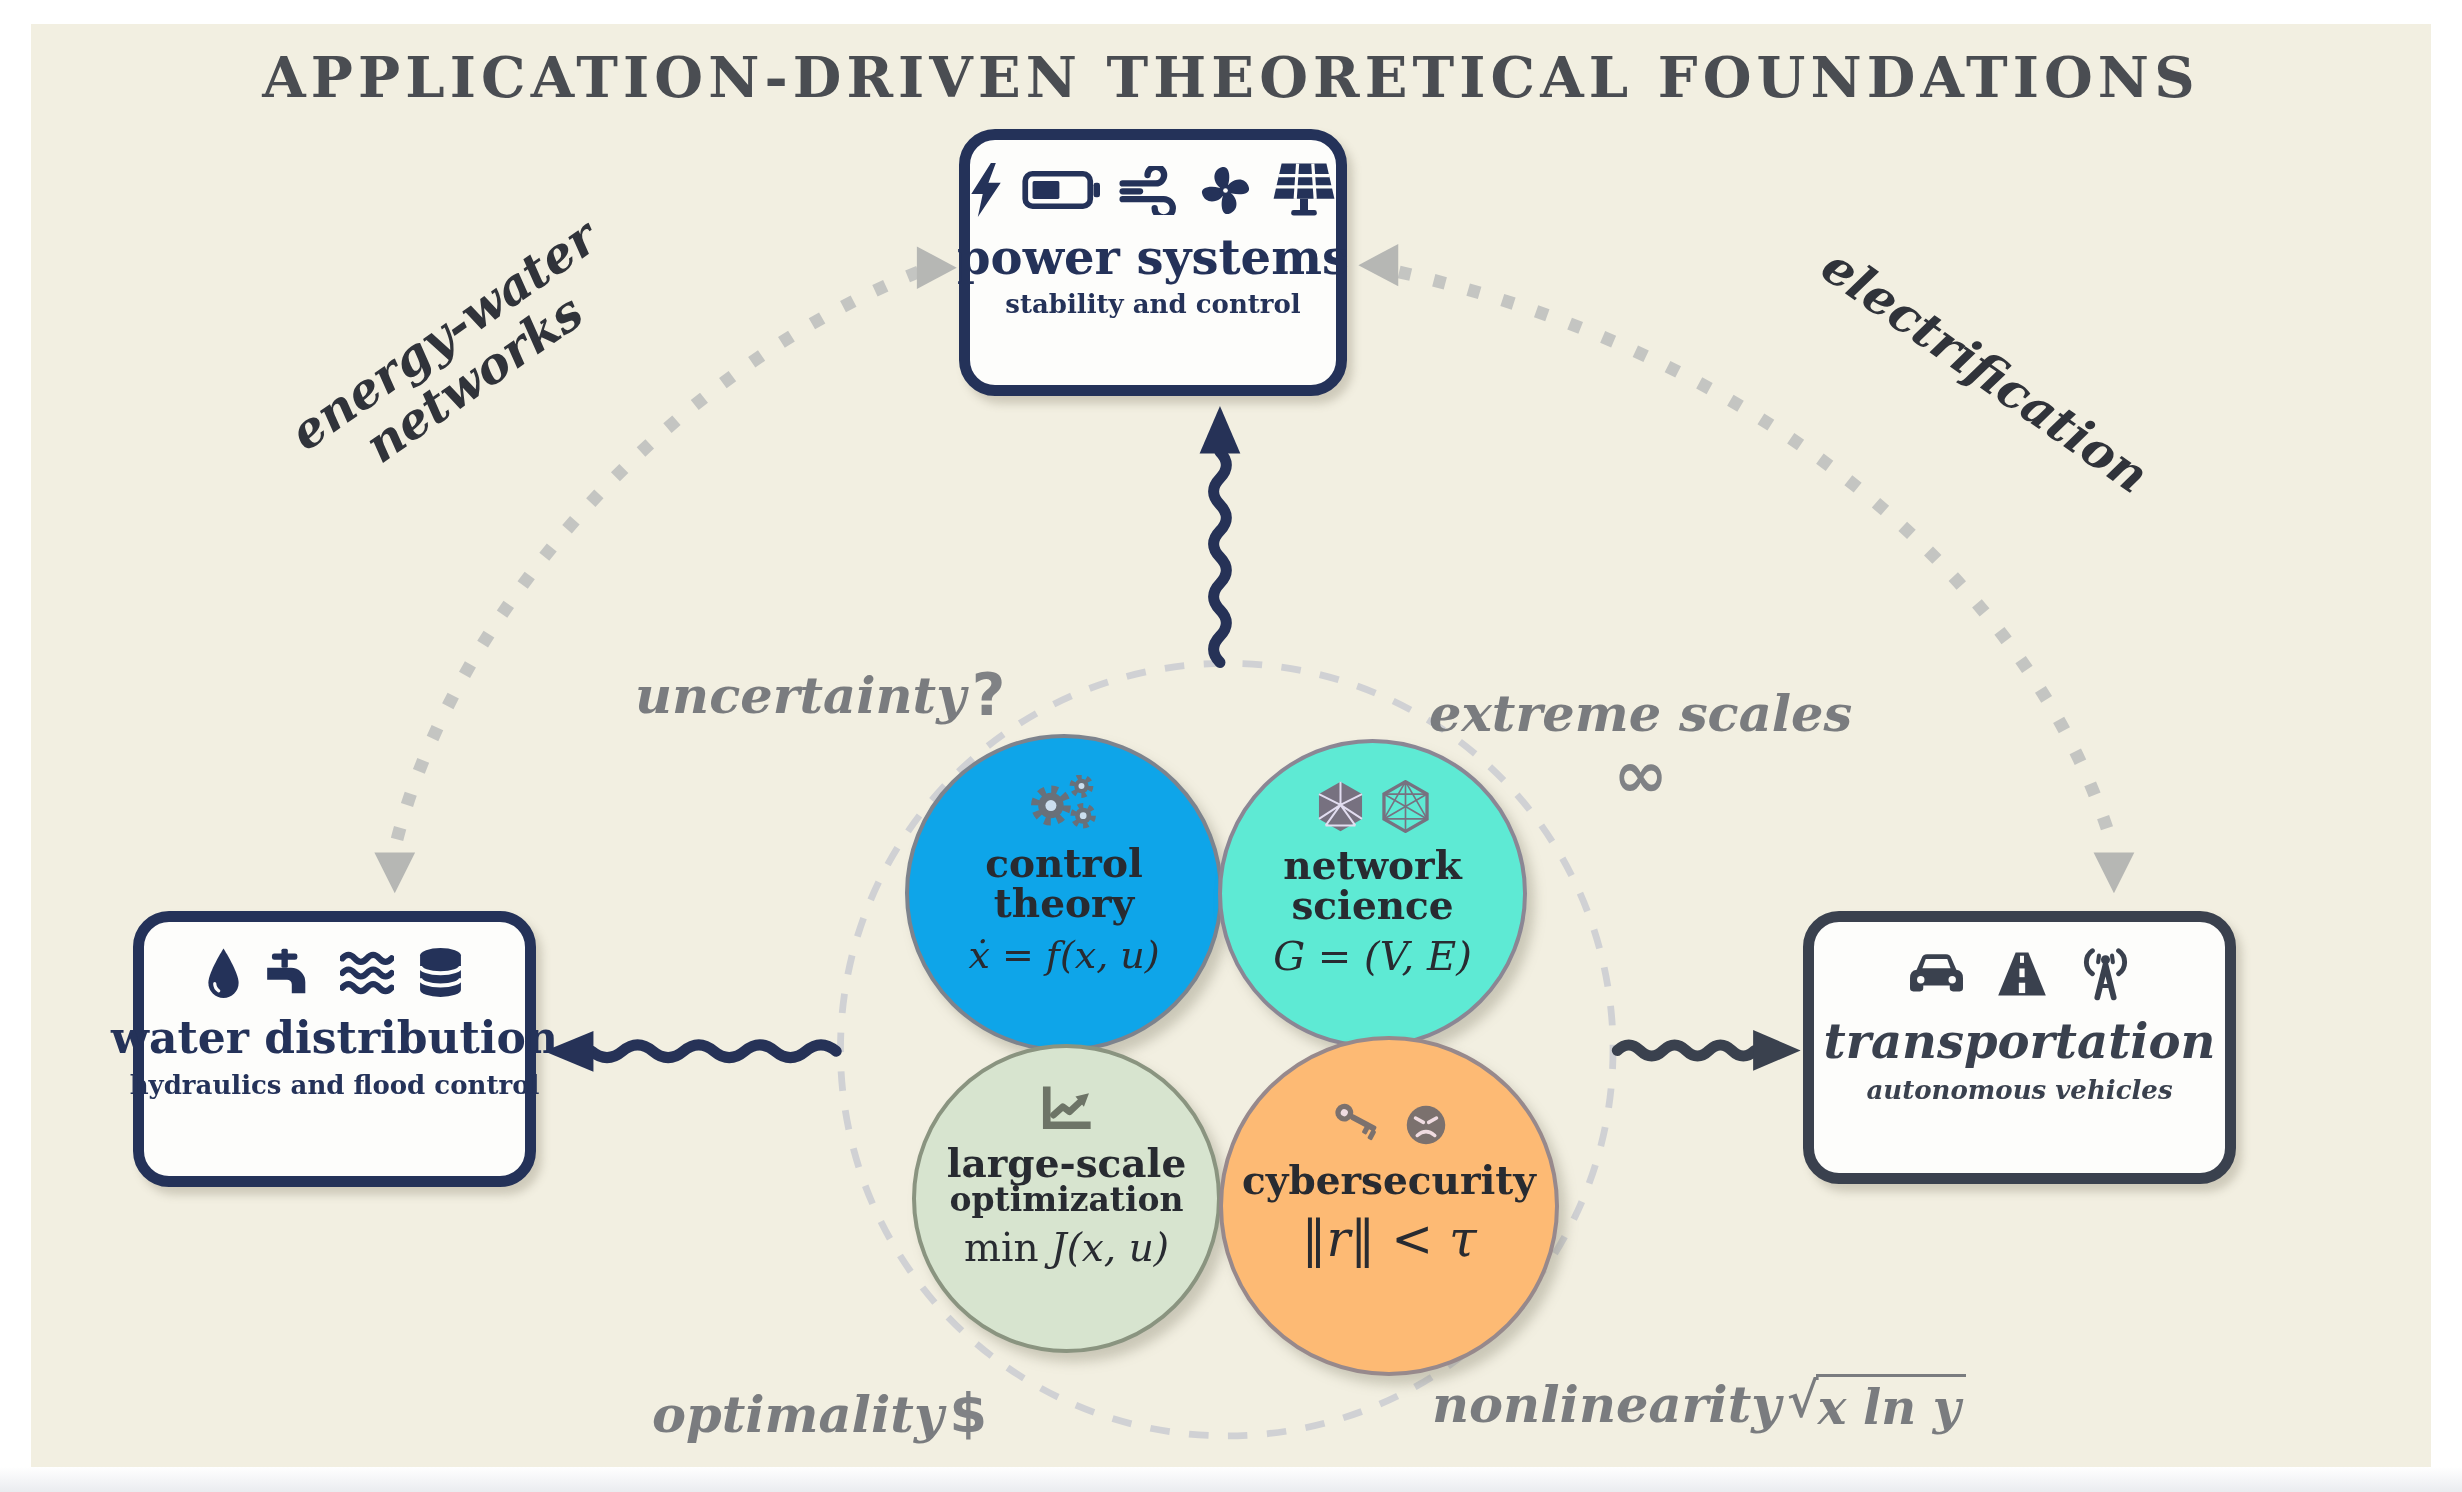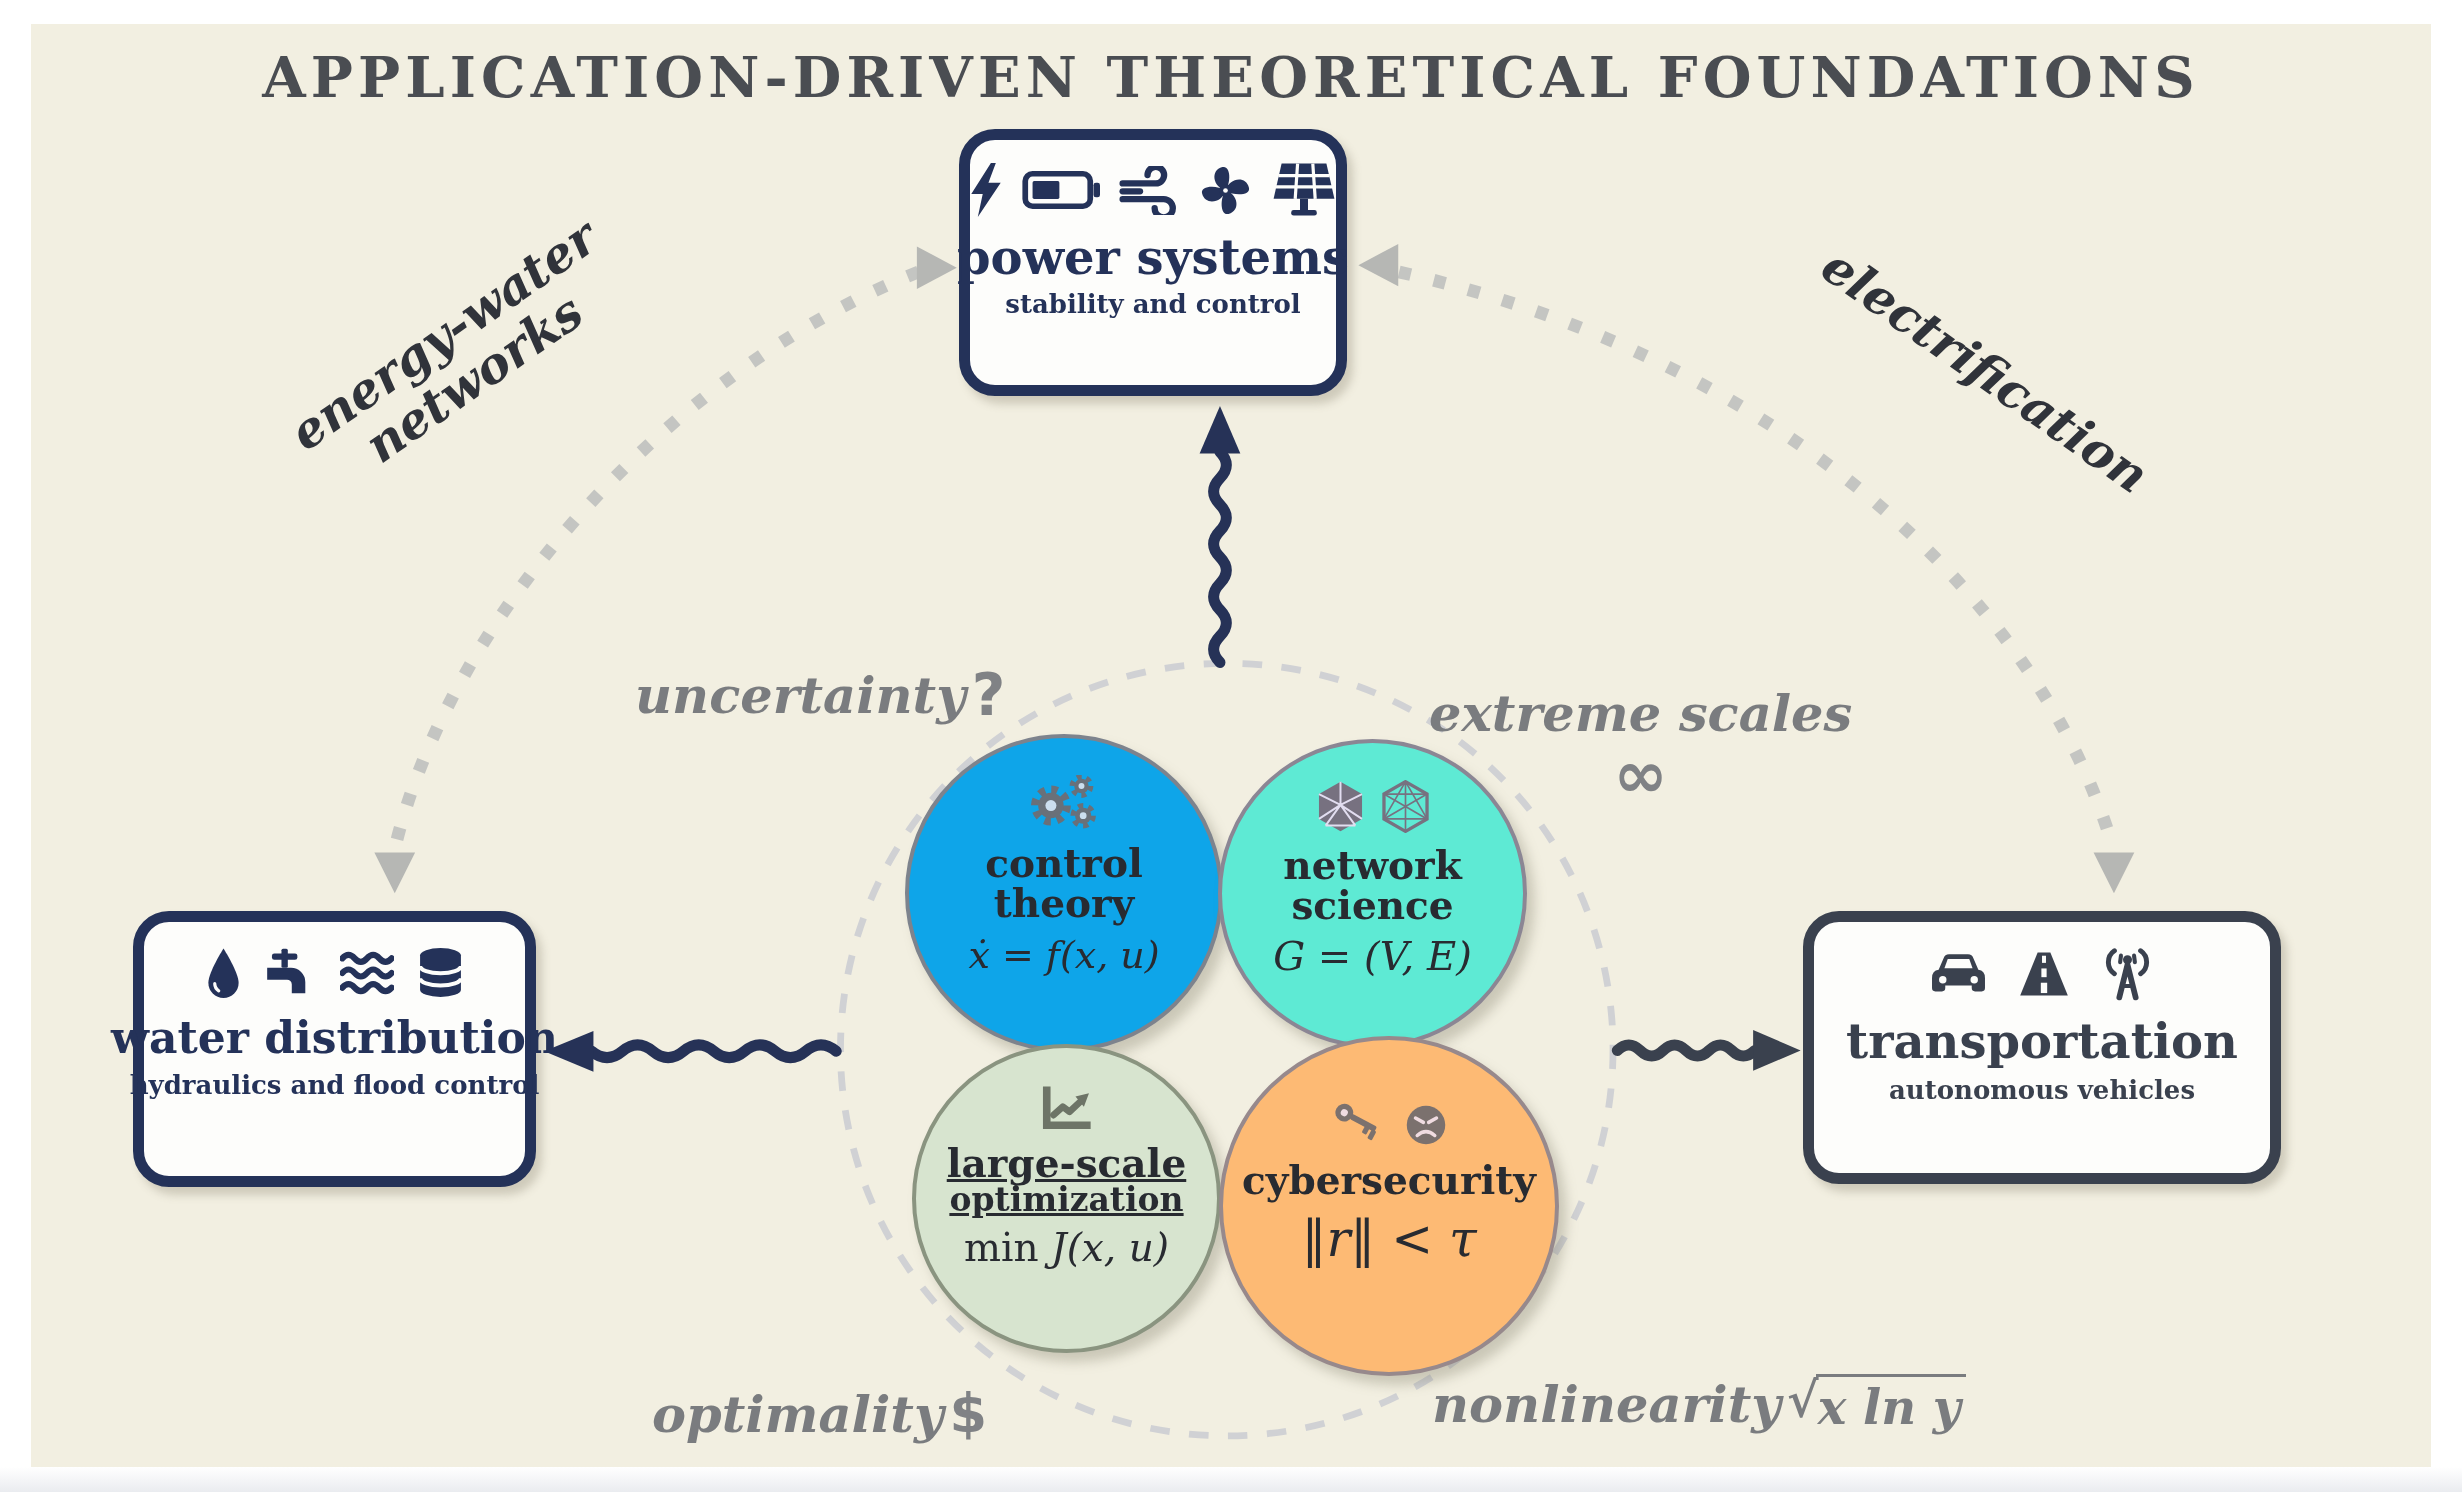--- a/index.html
+++ b/index.html
@@ -137,21 +137,21 @@
 </div>
 
 <div class="circle" style="left:912px;top:1044px;width:309px;height:309px;background:#d7e4cf;border:4.2px solid #8a9480;padding-top:34px;z-index:3;">
   <span>
     <svg width="54" height="51" viewBox="0 0 64 58">
       <path d="M8 4 V50 H60" fill="none" stroke="#6d7467" stroke-width="9"></path>
       <path d="M16 38 L27 28 L35 34 L50 20" fill="none" stroke="#6d7467" stroke-width="8" stroke-linejoin="round" stroke-linecap="round"></path>
       <polygon points="58,12 42,16 52,28" fill="#6d7467"></polygon>
     </svg>
   </span>
-  <div class="c-title" style="margin-top:6.8px;text-decoration:underline;">
+  <div class="c-title" style="margin-top:6.8px;">
     <div style="font-size:39px;">large-scale</div>
     <div style="font-size:33px;">optimization</div>
   </div>
   <div class="c-eq" style="font-size:39px;margin-top:10.2px;">
     <span class="upright">min </span><span>J(x, u)</span>
   </div>
 </div>
 
 <div class="circle" style="left:1219px;top:1036px;width:340px;height:340px;background:#fdba74;border:4.2px solid #97898c;padding-top:63px;z-index:3;">
   <span class="box-icons" style="gap:18.7px;">
@@ -263,21 +263,21 @@
         <g stroke="#fdfdfb" stroke-width="5" fill="none">
           <path d="M5 24 a25 9 0 0 0 50 0 M5 39 a25 9 0 0 0 50 0"></path>
         </g>
       </svg>
     </span>
   </span>
   <div class="box-title" style="font-size:44px;margin-top:13.6px;">water distribution</div>
   <div class="box-sub" style="font-size:26px;margin-top:12px;">hydraulics and flood control</div>
 </div>
 
-<div class="app-box slate" style="left:1803px;top:911px;width:478px;height:273px;">
+<div class="app-box slate" style="left:1803px;top:911px;width:433px;height:273px;font-style:italic;">
   <span class="box-icons" style="gap:27px;margin-top:25.5px;">
     <span>
       <svg width="63" height="48" viewBox="0 0 76 58">
         <path d="M14 24 L20 10 a7 7 0 0 1 7 -5 h22 a7 7 0 0 1 7 5 l6 14 q8 1 8 10 v12 a4 4 0 0 1 -4 4 h-8 a4 4 0 0 1 -4 -4 v-3 H22 v3 a4 4 0 0 1 -4 4 h-8 a4 4 0 0 1 -4 -4 V34 q0 -9 8 -10 Z" fill="#3a414e"></path>
         <path d="M25 11 h26 l4 11 H21 Z" fill="#fdfdfb"></path>
         <circle cx="19" cy="36" r="4.5" fill="#fdfdfb"></circle>
           <circle cx="57" cy="36" r="4.5" fill="#fdfdfb"></circle>
       </svg>
     </span>
     <span>

